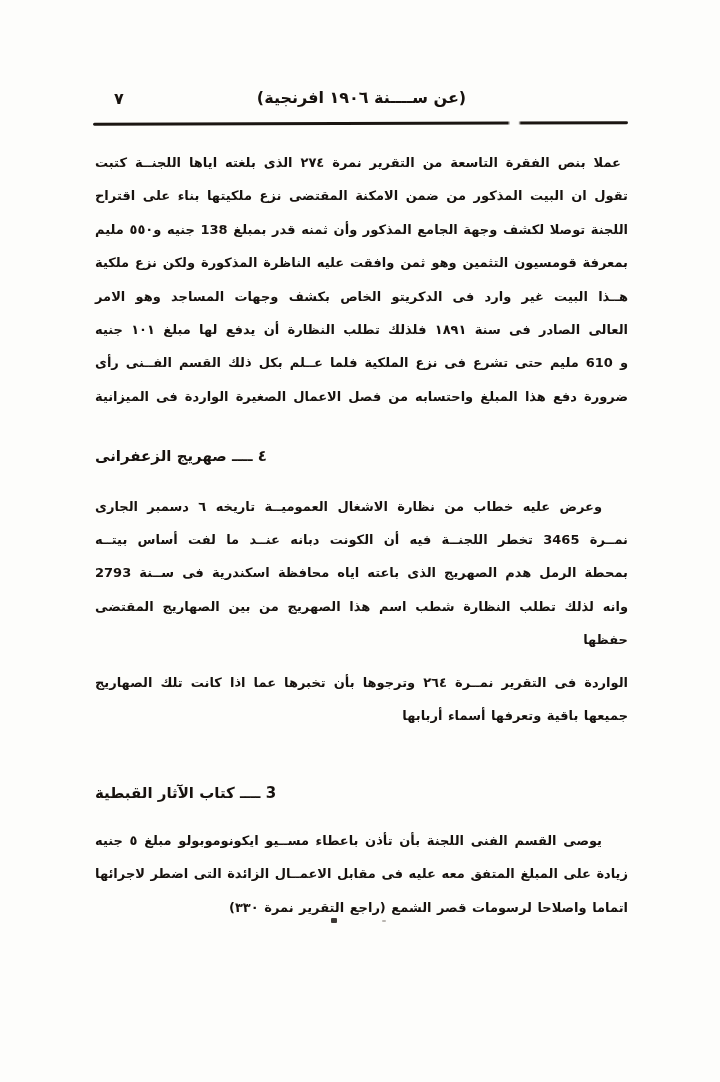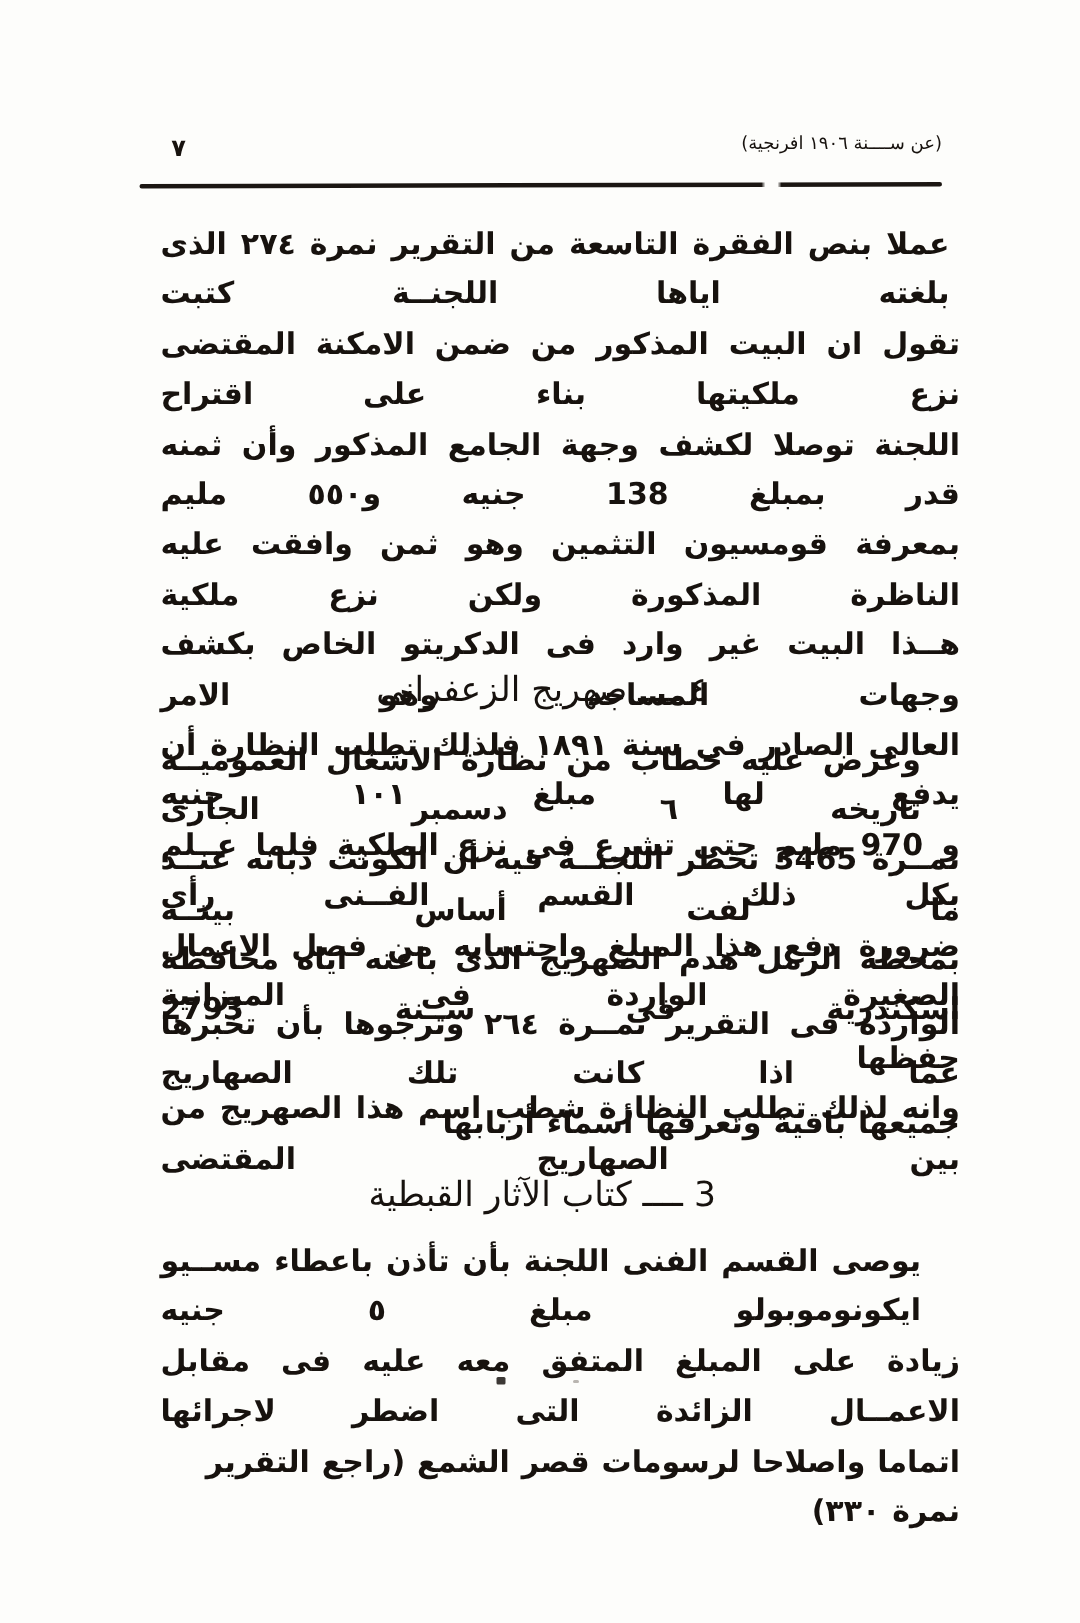--- a/index.html
+++ b/index.html
@@ -7,39 +7,39 @@
     position:relative;
     width:720px;height:1082px;
     background:#fdfdfb;
     font-family:"DejaVu Sans",sans-serif;
     color:#17120e;
     overflow:hidden;
     margin:0 auto;
   }
   .running-head{
     position:absolute;top:88px;right:92px;width:533px;
-    font-size:12px;font-weight:400;
+    text-align:center;font-size:16px;font-weight:700;
     direction:rtl;letter-spacing:.5px;
   }
   .folio{
     position:absolute;top:89px;left:102px;width:34px;
     text-align:center;font-size:16px;font-weight:700;
   }
   .head-rule{
     position:absolute;top:122px;left:93px;width:535px;height:3px;
     background:linear-gradient(to right,
       #1b1612 0%,#1b1612 77.5%,
       rgba(27,22,18,0) 78%,rgba(27,22,18,0) 79.5%,
       #1b1612 80%,#1b1612 100%);
     border-radius:2px;
     transform:rotate(-0.15deg);
   }
   .para{
-    position:absolute;right:80px;width:533px;
-    direction:rtl;font-size:20px;font-weight:700;
+    position:absolute;right:92px;width:533px;
+    direction:rtl;font-size:13px;font-weight:700;
   }
   .para .line{
     text-align:justify;
     text-align-last:justify;
     line-height:33.4px;
     word-spacing:1px;
   }
   .para .line.short{
     text-align:right;
     text-align-last:right;
@@ -48,22 +48,22 @@
   .para .line.ind-sm{padding-right:7px;}
   #para1{top:146px;}
   #para2{top:490px;}
   #para2 .line{line-height:33.2px;}
   #para3{top:666px;}
   #para3 .line{line-height:33.2px;}
   #para4{top:824px;}
   #para4 .line{line-height:33.4px;}
   .heading{
     position:absolute;right:92px;width:533px;
-    text-align:center;direction:rtl;
-    font-size:23px;font-weight:400;
+    text-align:left;direction:rtl;
+    font-size:15px;font-weight:700;
   }
   #heading-4{top:447px;}
   #heading-5{top:784px;}
   .speck{position:absolute;background:#5a5550;border-radius:1px;}
   .speck.s1{left:331px;top:918px;width:6px;height:5px;background:#3c3835;}
   .speck.s2{left:382px;top:920px;width:4px;height:2px;background:#b9b5b0;}
 </style>
 </head>
 <body>
 
@@ -75,32 +75,32 @@
 
   <div class="head-rule"></div>
 
   <div class="para" id="para1">
     <div class="line ind-sm">عملا بنص الفقرة التاسعة من التقرير نمرة ٢٧٤ الذى بلغته اياها اللجنــة كتبت</div>
     <div class="line">تقول ان البيت المذكور من ضمن الامكنة المقتضى نزع ملكيتها بناء على اقتراح</div>
     <div class="line">اللجنة توصلا لكشف وجهة الجامع المذكور وأن ثمنه قدر بمبلغ 138 جنيه و٥٥٠ مليم</div>
     <div class="line">بمعرفة قومسيون التثمين وهو ثمن وافقت عليه الناظرة المذكورة ولكن نزع ملكية</div>
     <div class="line">هــذا البيت غير وارد فى الدكريتو الخاص بكشف وجهات المساجد وهو الامر</div>
     <div class="line">العالى الصادر فى سنة ١٨٩١ فلذلك تطلب النظارة أن يدفع لها مبلغ ١٠١ جنيه</div>
-    <div class="line">و 970 مليم حتى تشرع فى نزع الملكية فلما عــلم بكل ذلك القسم الفــنى رأى</div>
+    <div class="line">و 610 مليم حتى تشرع فى نزع الملكية فلما عــلم بكل ذلك القسم الفــنى رأى</div>
     <div class="line">ضرورة دفع هذا المبلغ واحتسابه من فصل الاعمال الصغيرة الواردة فى الميزانية</div>
   </div>
 
   <div class="heading" id="heading-4">٤ ــــ صهريج الزعفرانى</div>
 
   <div class="para" id="para2">
     <div class="line ind">وعرض عليه خطاب من نظارة الاشغال العموميــة تاريخه ٦ دسمبر الجارى</div>
     <div class="line">نمــرة 3465 تخطر اللجنــة فيه أن الكونت دبانه عنــد ما لفت أساس بيتــه</div>
     <div class="line">بمحطة الرمل هدم الصهريج الذى باعته اياه محافظة اسكندرية فى ســنة 2793</div>
+    <div class="line">وانه لذلك تطلب النظارة شطب اسم هذا الصهريج من بين الصهاريج المقتضى</div>
     <div class="line short">حفظها</div>
-    <div class="line">وانه لذلك تطلب النظارة شطب اسم هذا الصهريج من بين الصهاريج المقتضى</div>
   </div>
 
   <div class="para" id="para3">
     <div class="line">الواردة فى التقرير نمــرة ٢٦٤ وترجوها بأن تخبرها عما اذا كانت تلك الصهاريج</div>
     <div class="line short">جميعها باقية وتعرفها أسماء أربابها</div>
   </div>
 
   <div class="heading" id="heading-5">3 ــــ كتاب الآثار القبطية</div>
 
   <div class="para" id="para4">

